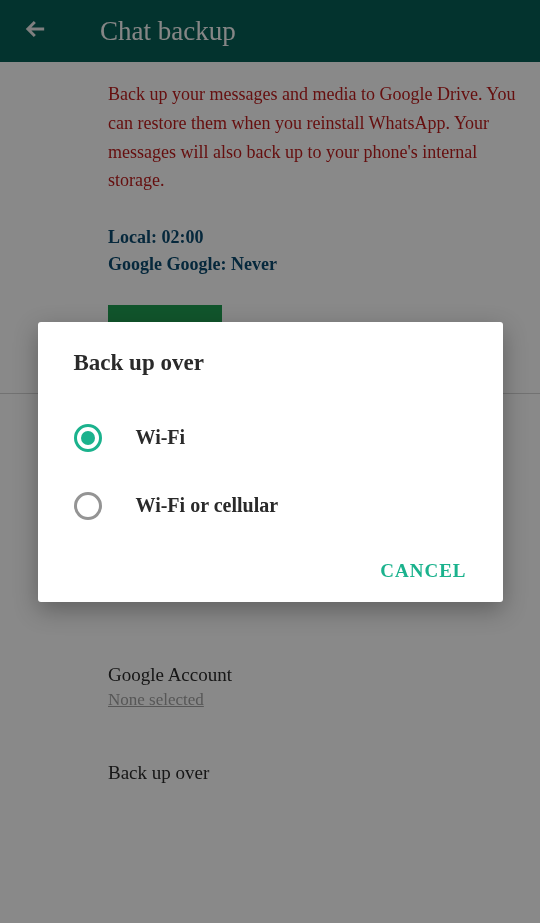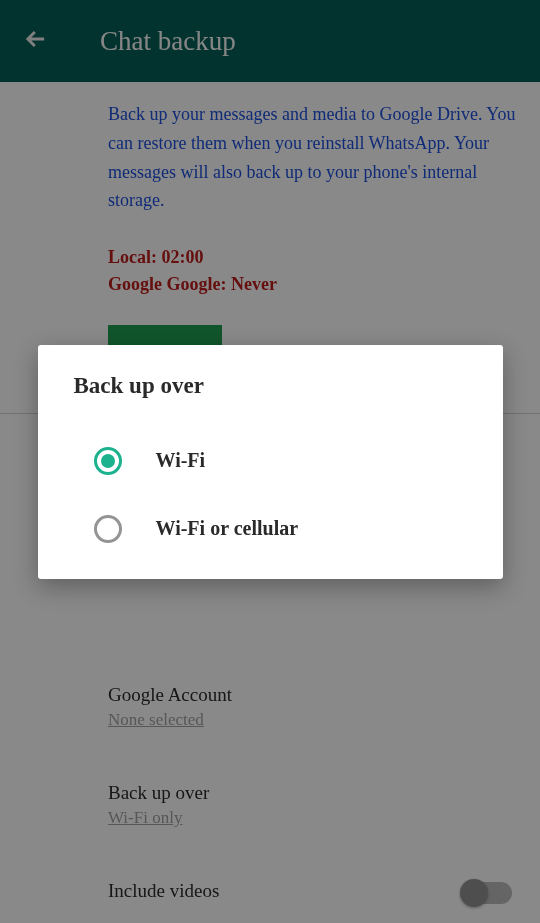--- a/index.html
+++ b/index.html
@@ -6,46 +6,46 @@
     body {
       width: 540px;
       height: 923px;
       font-family: 'Segoe Script', 'Comic Sans MS', cursive;
       background: #fafafa;
       overflow: hidden;
       position: relative;
     }
     .header {
       background: #075e54;
-      height: 82px;
+      height: 62px;
       display: flex;
       align-items: center;
       padding: 0 22px;
     }
     .back-icon {
       color: #e8e8e8;
       margin-right: 50px;
     }
     .back-icon svg { width: 28px; height: 28px; }
     .header-title {
       color: #f5f5f5;
       font-size: 27px;
       font-weight: 500;
     }
     .content {
       padding: 18px 20px 0 108px;
     }
     .description {
-      color: #1d4ed8;
+      color: #b91c1c;
       font-size: 18px;
       line-height: 1.6;
       margin-bottom: 32px;
     }
     .info-line {
-      color: #b91c1c;
+      color: #0c4a6e;
       font-size: 18px;
       font-weight: 600;
       margin-bottom: 6px;
     }
     .backup-btn {
       background: #1f9c50;
       width: 114px;
       height: 46px;
       margin-top: 30px;
       margin-bottom: 42px;
@@ -110,21 +110,21 @@
     .dialog-title {
       font-size: 23px;
       color: #2a2a2a;
       font-weight: 600;
       padding: 0 36px;
       margin-bottom: 28px;
     }
     .radio-item {
       display: flex;
       align-items: center;
-      padding: 20px 56px;
+      padding: 20px 36px;
       cursor: pointer;
     }
     .radio {
       width: 28px;
       height: 28px;
       border-radius: 50%;
       margin-right: 34px;
       position: relative;
     }
     .radio-unchecked {
@@ -184,36 +184,32 @@
   <div class="backup-btn"></div>
   <div class="divider"></div>
 
   <div class="setting-group">
     <div class="setting-item">
       <div class="setting-label">Google Account</div>
       <div class="setting-value">None selected</div>
     </div>
     <div class="setting-item">
       <div class="setting-label">Back up over</div>
-      <div class="setting-value">Wi-Fi only</div>
-    </div>
-    <div class="setting-item setting-row">
-      <div class="setting-label">Include videos</div>
-      <div class="switch">
-        <div class="switch-thumb"></div>
-      </div>
     </div>
   </div>
 </div>
 
 <div class="overlay">
   <div class="dialog">
     <div class="dialog-title">Back up over</div>
     <div class="radio-item">
       <div class="radio radio-checked"></div>
       <span class="radio-label">Wi-Fi</span>
     </div>
     <div class="radio-item">
       <div class="radio radio-unchecked"></div>
       <span class="radio-label">Wi-Fi or cellular</span>
     </div>
+    <div class="dialog-actions">
+      <button class="cancel-btn">CANCEL</button>
+    </div>
   </div>
 </div>
 
 </body></html>

